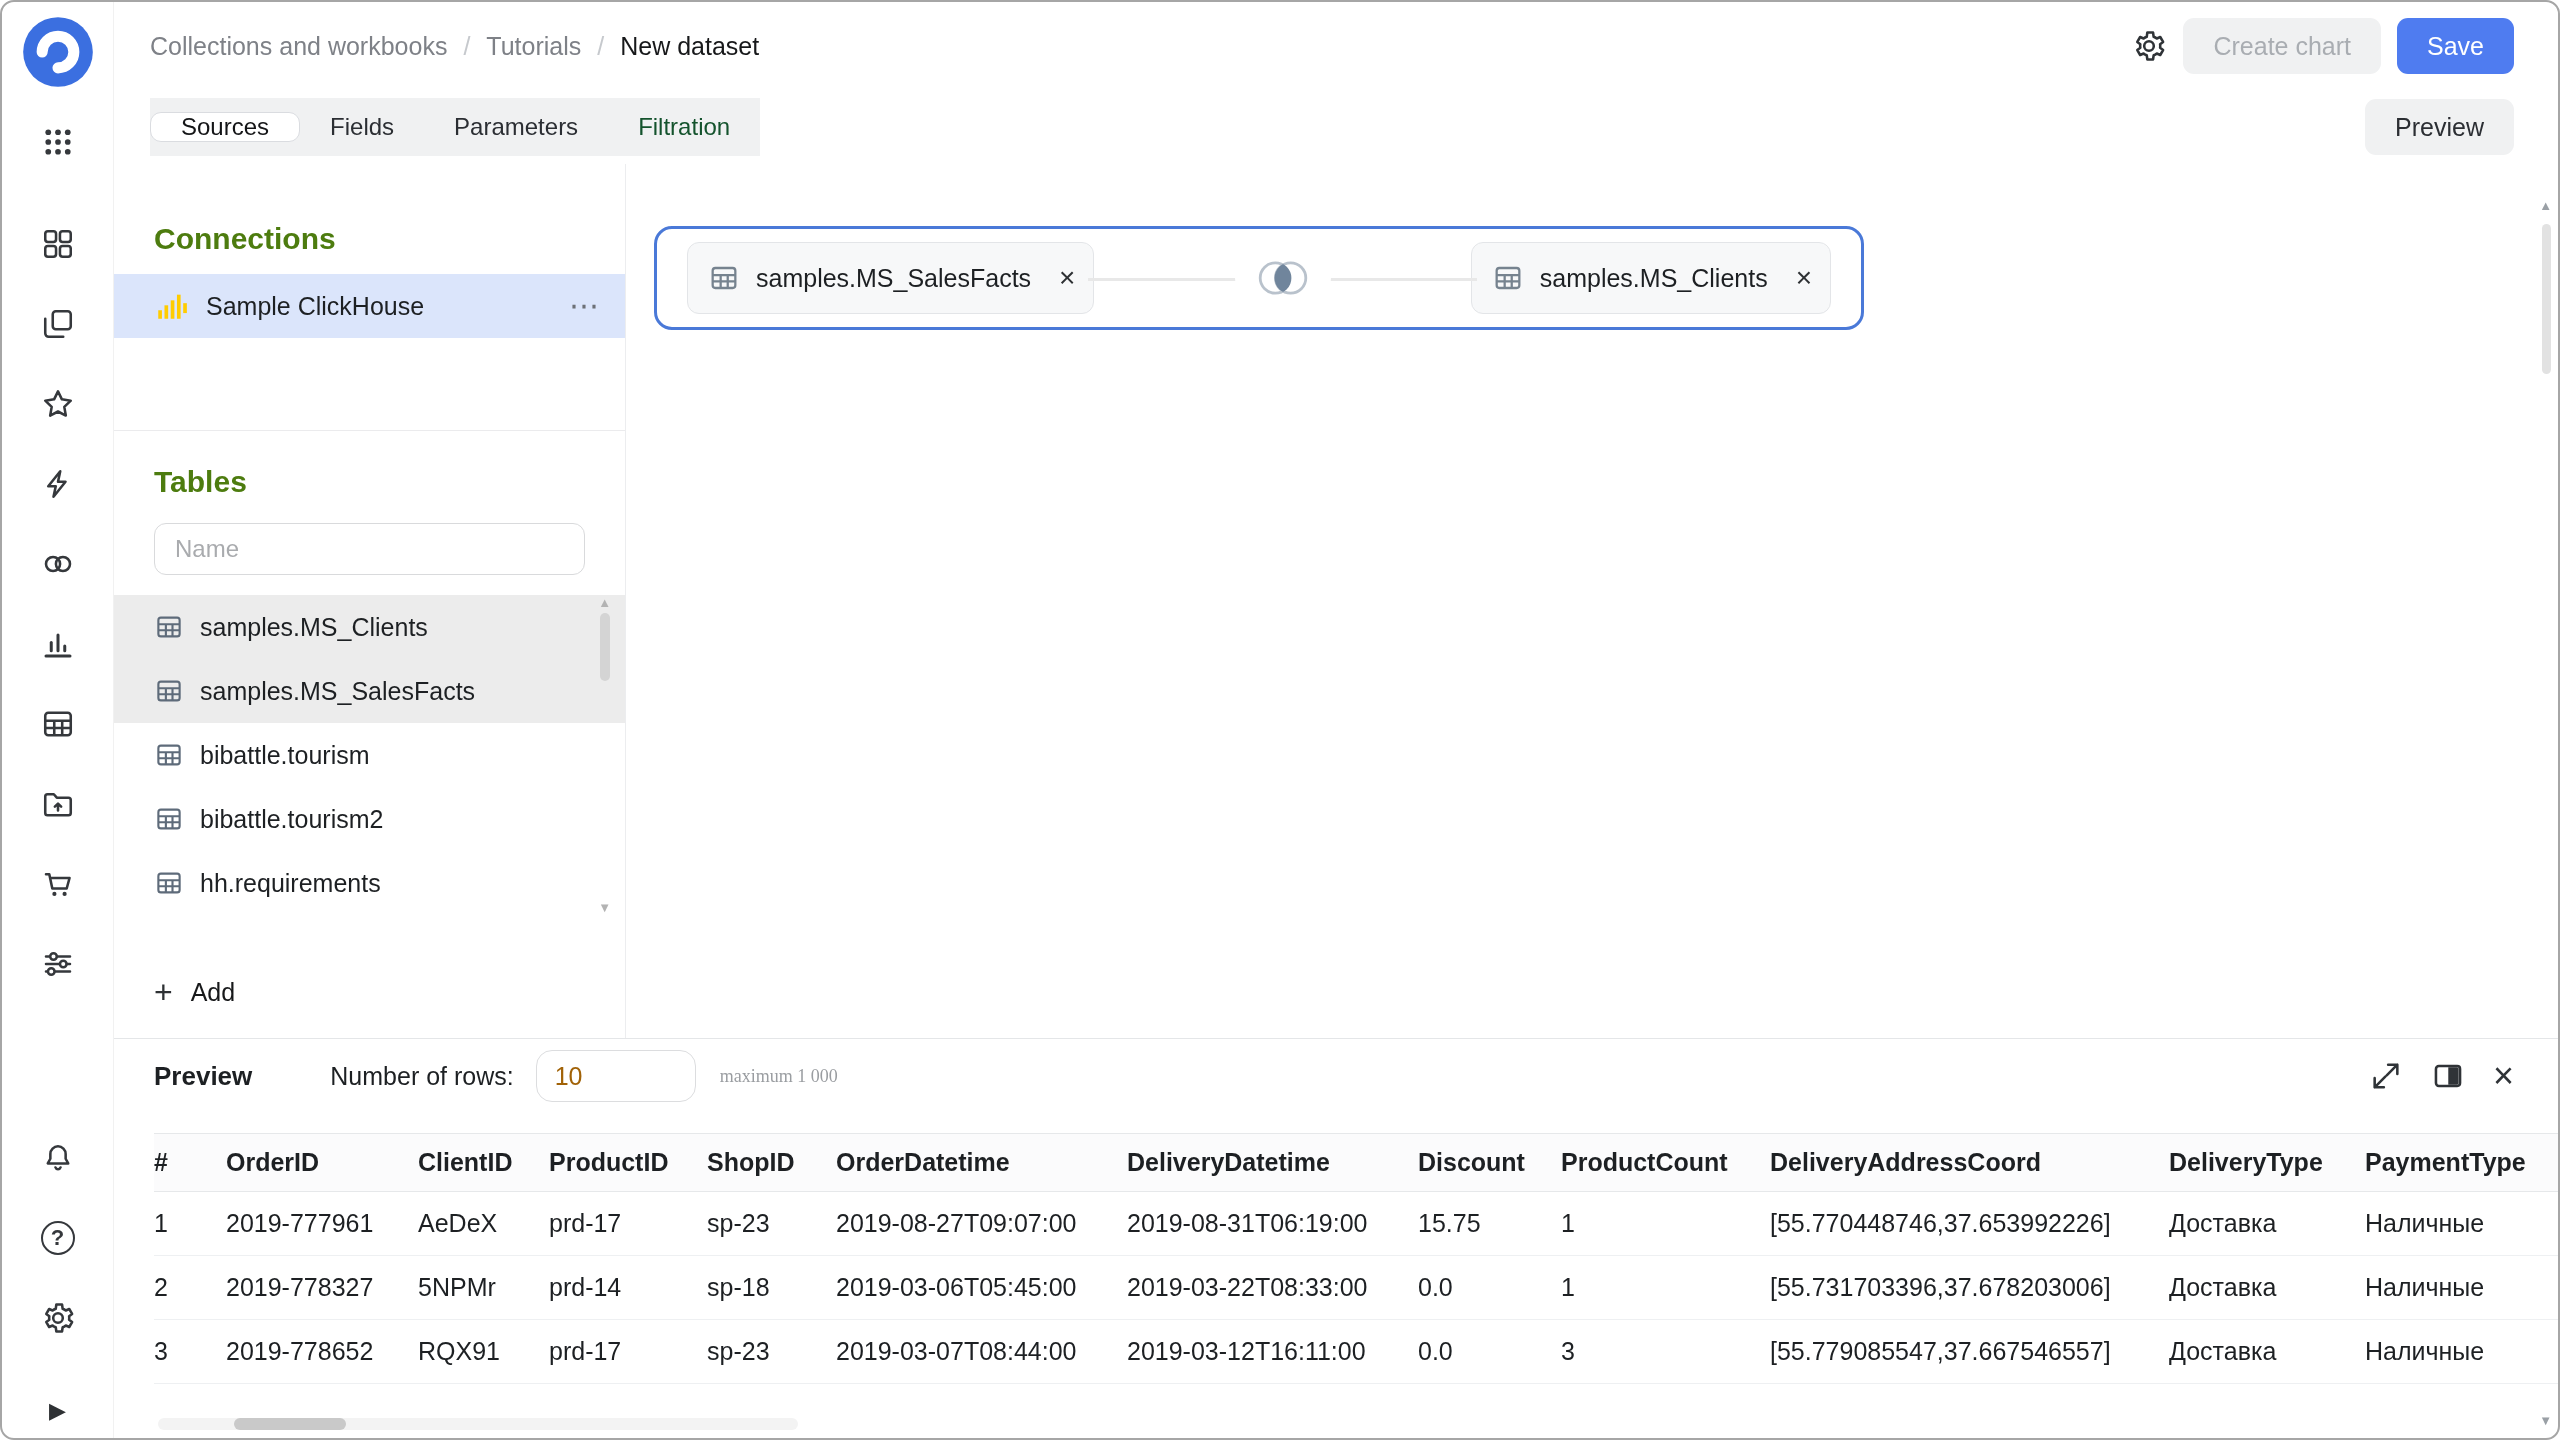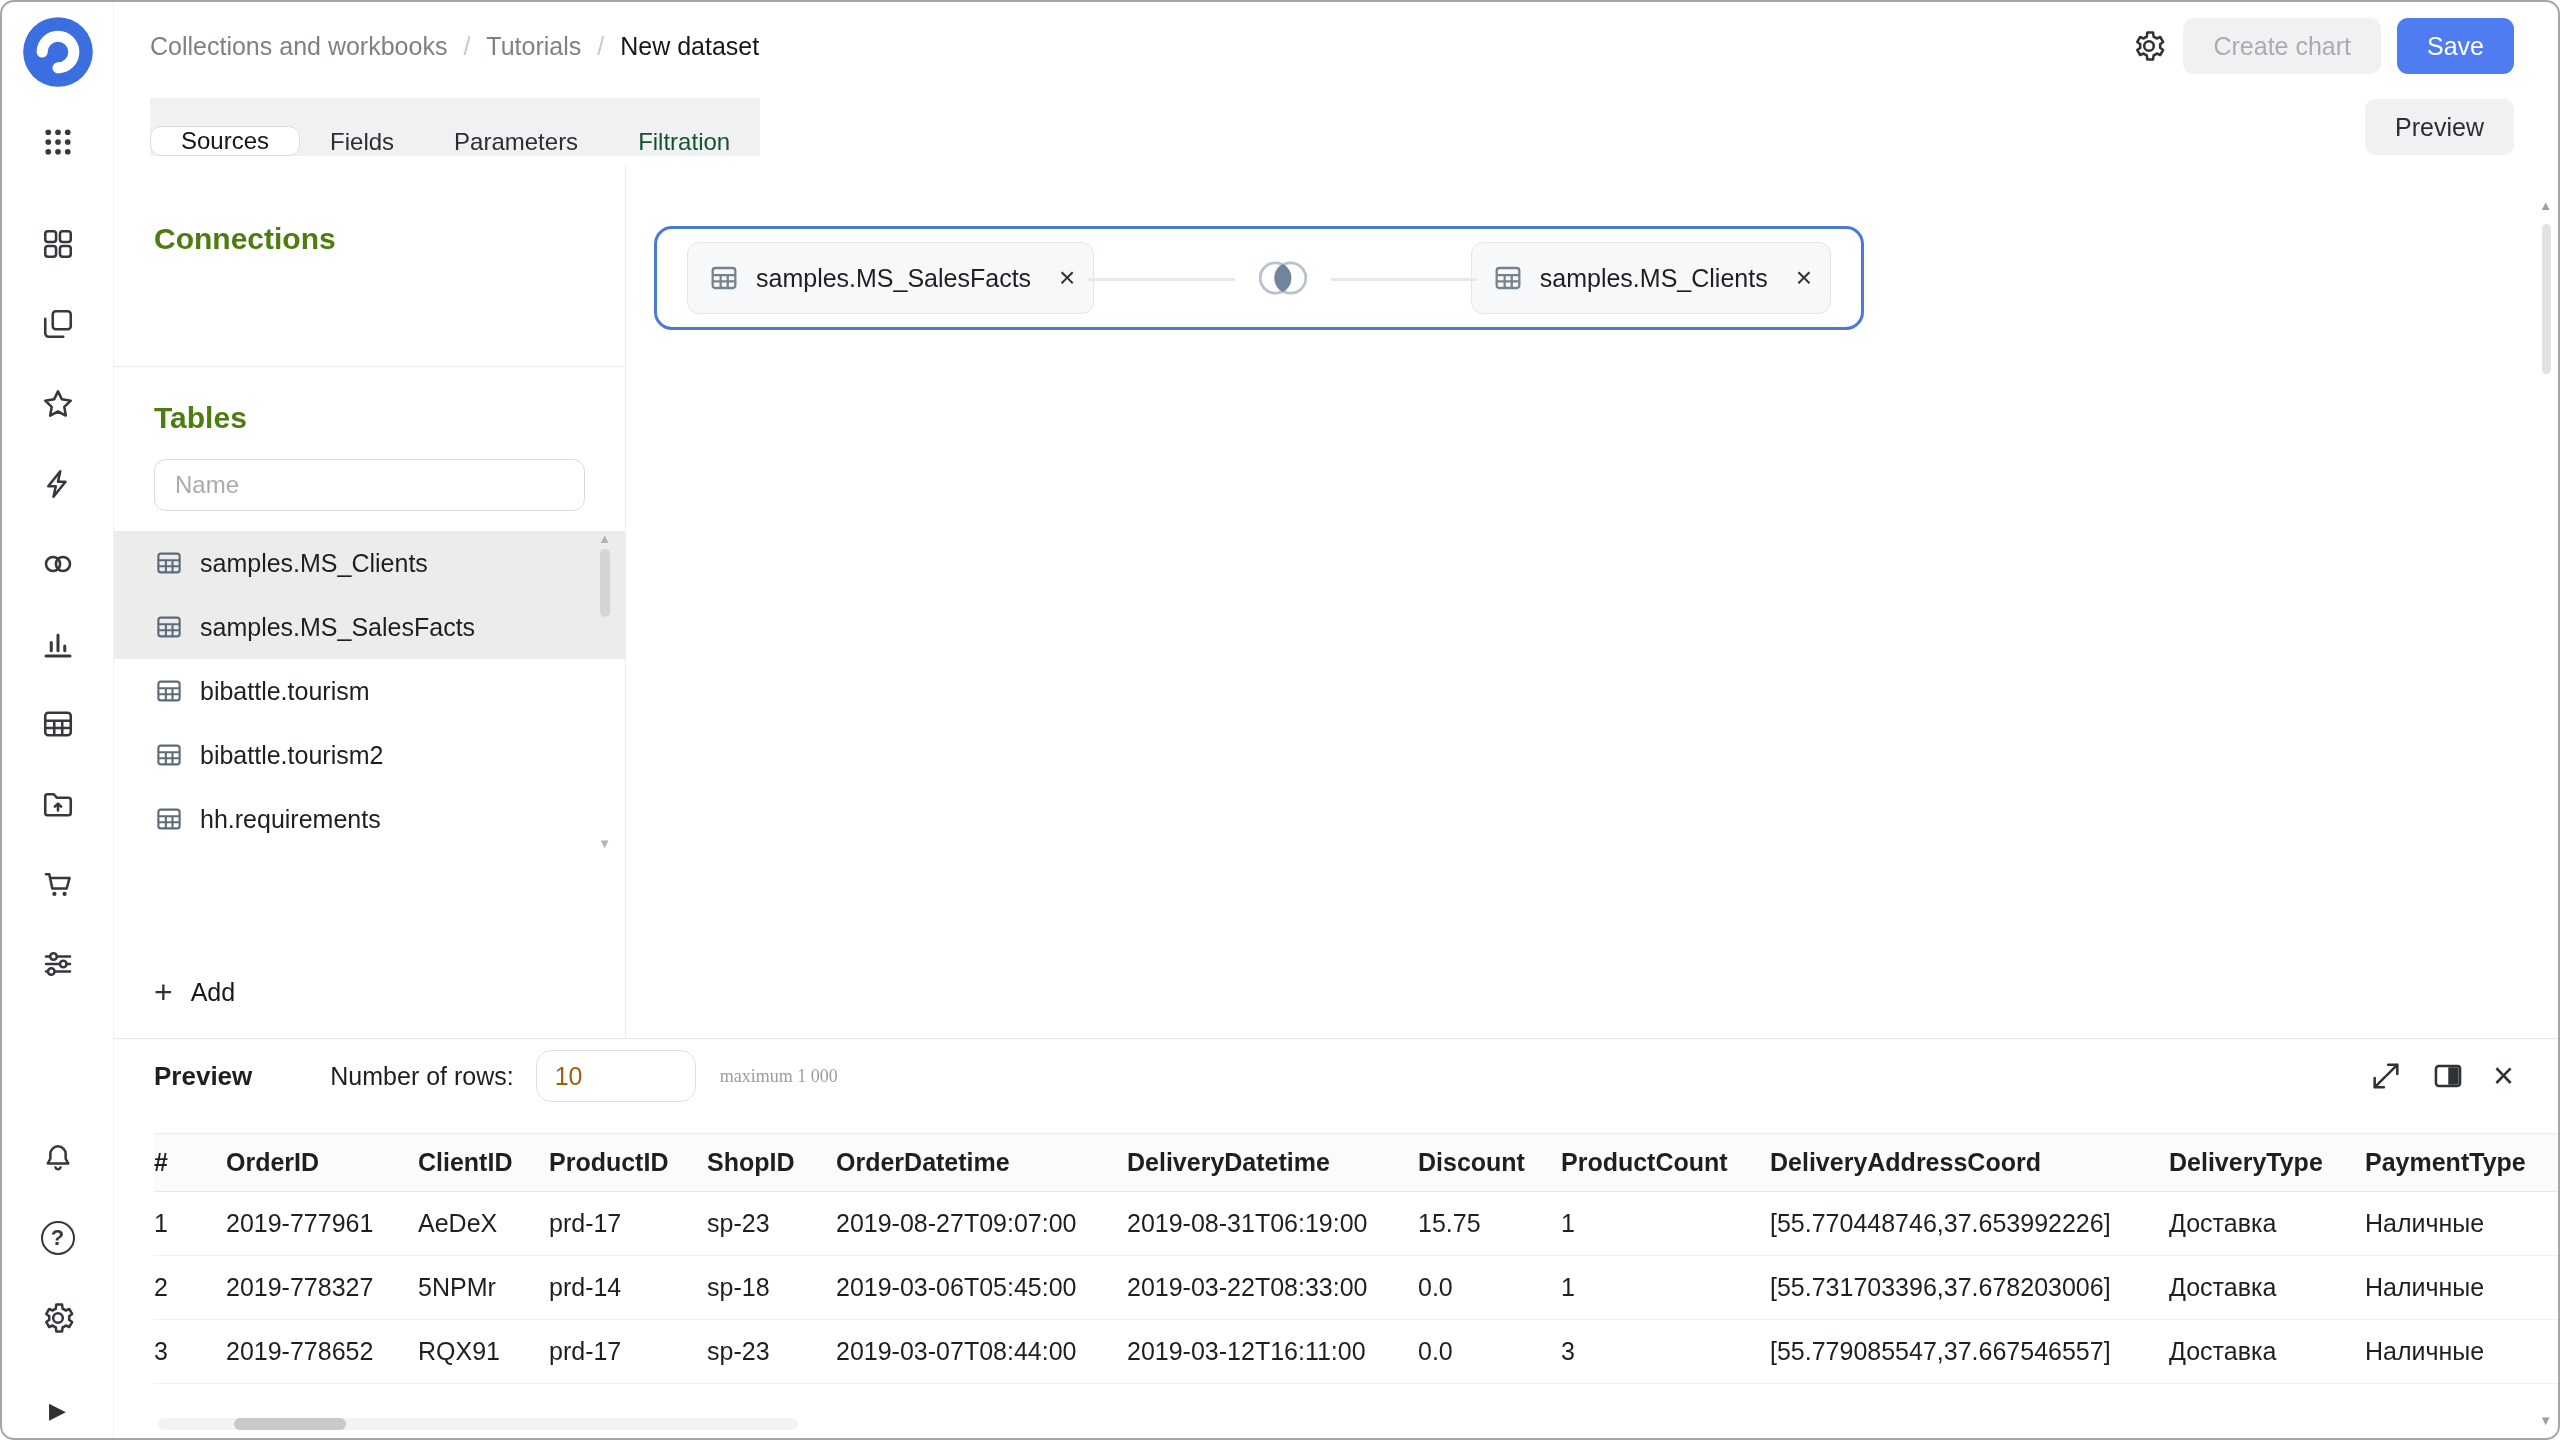--- a/index.html
+++ b/index.html
@@ -25,21 +25,21 @@
   .crumb.current { color:#17181a; font-weight:500; cursor:default; }
   .crumb-sep { color:#c6c9cd; }
   .topbar-actions { display:flex; align-items:center; gap:16px; }
   .icon-btn { background:none; border:none; color:#2f3337; cursor:pointer; display:flex; align-items:center; justify-content:center; }
   .btn { height:56px; border:none; border-radius:11px; font-size:25px; font-family:inherit; padding:0 30px; cursor:pointer; }
   .btn-disabled { background:#f0f1f2; color:#a9adb2; cursor:default; }
   .btn-primary { background:#4f7cf0; color:#fff; }
   .btn-neutral { background:#f0f1f2; color:#2b2e33; }
 
   .tabsrow { height:74px; display:flex; align-items:center; justify-content:space-between; padding:0 44px 0 36px; }
-  .segmented { display:flex; background:#f0f1f2; border-radius:0; height:58px; align-items:flex-end; }
+  .segmented { display:flex; background:#f0f1f2; border-radius:0; height:58px; align-items:center; }
   .seg-tab { display:flex; align-items:center; padding:0 30px; font-size:24px; color:#2b2e33; background:none; border:none; border-radius:11px; cursor:pointer; font-family:inherit; }
   .seg-tab.active { background:#fff; border:1px solid #dadce0; color:#141517; }
   .seg-tab.disabled { color:#14532d; cursor:default; }
 
   
   .content { flex:1; display:flex; min-height:0; }
 
   .leftpanel { flex:0 0 512px; border-right:1px solid #ecedef; display:flex; flex-direction:column; position:relative; }
   .panel-heading { font-size:30px; font-weight:700; padding:0 40px; color:#4d7c0f; }
   .h-connections { margin:58px 0 18px; }
@@ -244,20 +244,35 @@
         <button class="seg-tab">Parameters</button>
         <button class="seg-tab disabled">Filtration</button>
       </div>
       <button class="btn btn-neutral">Preview</button>
     </div>
 
     <div class="content">
 
       <div class="leftpanel">
         <h2 class="panel-heading h-connections">Connections</h2>
+        <div class="conn-row">
+          <span>
+            <svg width="34" height="34" viewBox="0 0 24 24">
+              <g fill="#ffcc00">
+                <rect x="3" y="15" width="2.6" height="6"></rect>
+                <rect x="7.4" y="11.5" width="2.6" height="9.5"></rect>
+                <rect x="11.8" y="8" width="2.6" height="13"></rect>
+                <rect x="16.2" y="4" width="2.6" height="17"></rect>
+                <rect x="20.6" y="10" width="2.6" height="7"></rect>
+              </g>
+            </svg>
+          </span>
+          <span class="conn-label">Sample ClickHouse</span>
+          <button class="conn-menu">⋯</button>
+        </div>
 
         <hr class="panel-divider">
 
         <h2 class="panel-heading h-tables">Tables</h2>
         <input class="search-input" type="text" placeholder="Name" style="">
 
         <div class="tables-list">
           <div class="tbl-item selected">
             <span class="tbl-icon">
                 <svg width="30" height="30" viewBox="0 0 24 24" fill="none" stroke="currentColor" stroke-width="1.7">

